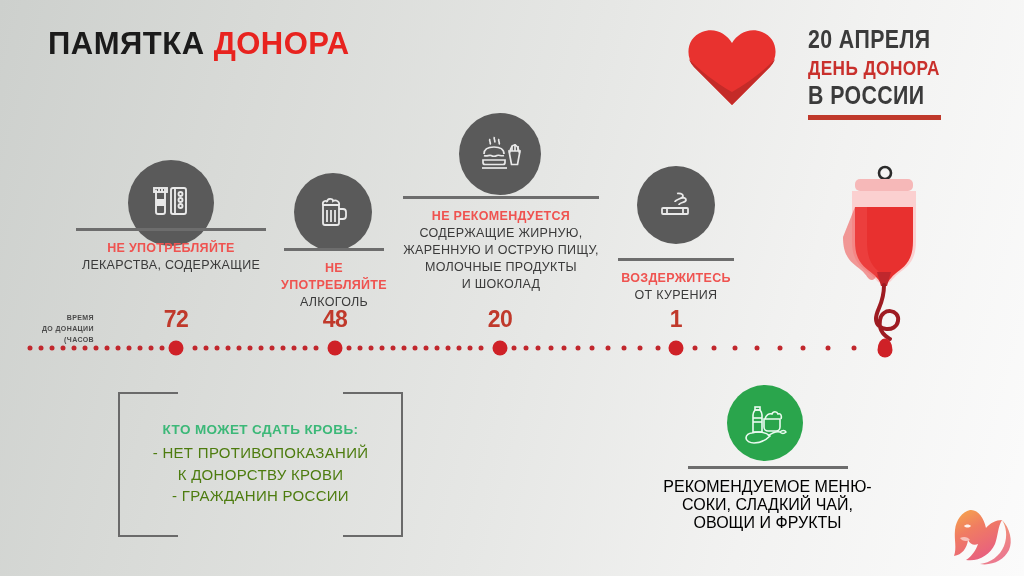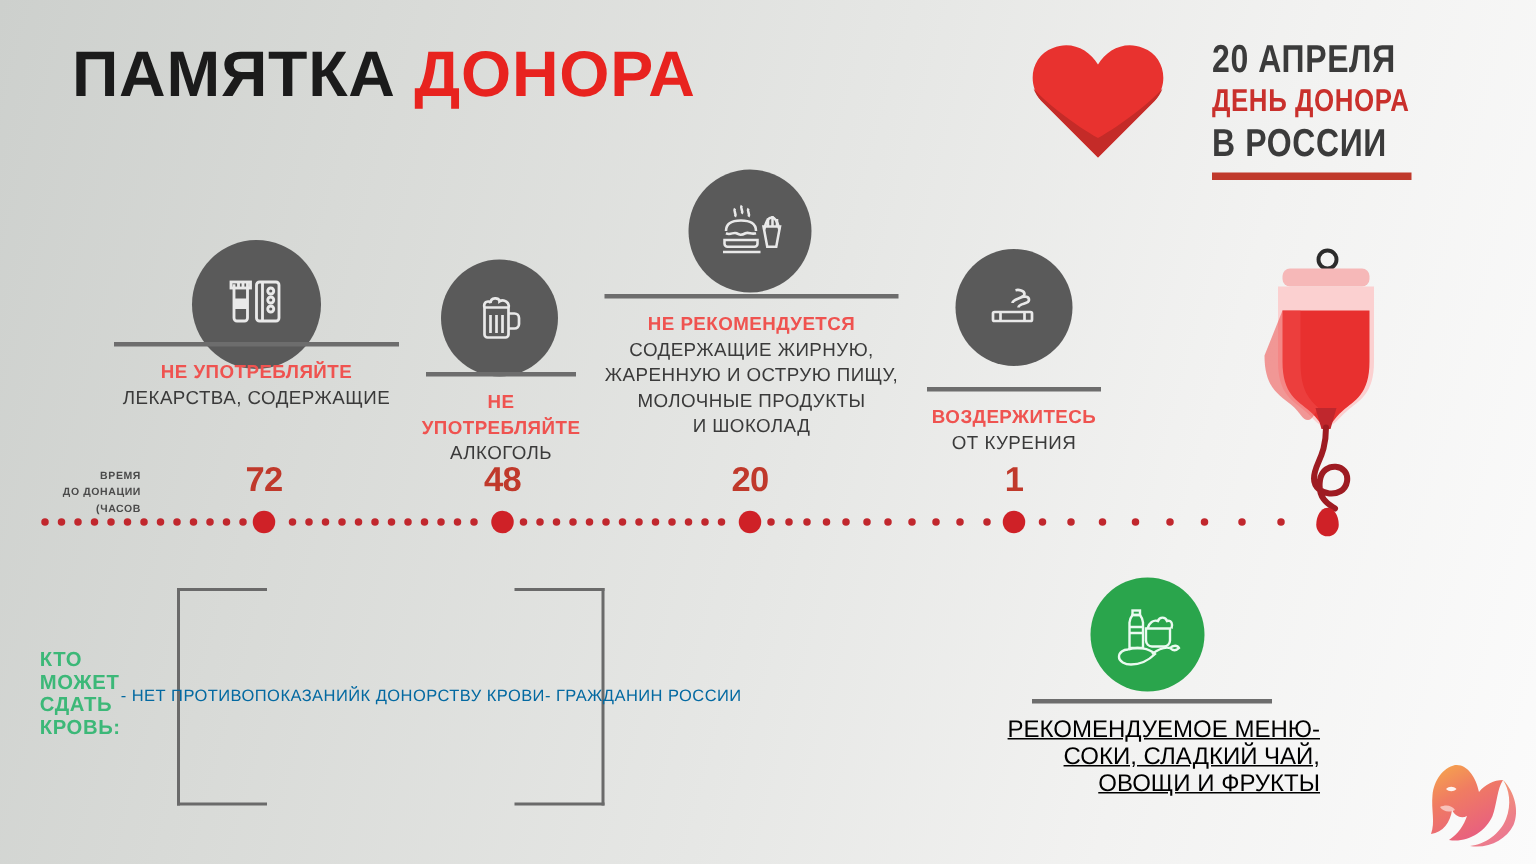--- a/index.html
+++ b/index.html
@@ -5,21 +5,21 @@
   * { margin:0; padding:0; box-sizing:border-box; }
   html,body { width:1024px; height:576px; }
   body {
     font-family:"Liberation Sans", sans-serif;
     background: linear-gradient(105deg, #cdd0cd 0%, #d8dad7 22%, #e6e7e5 52%, #f2f2f1 75%, #fbfbfb 100%);
     position:relative; overflow:hidden;
   }
   .stage { position:absolute; inset:0; }
 
   
-  .title { position:absolute; left:48px; top:26px; font-size:43px; font-weight:bold; letter-spacing:.5px; white-space:nowrap; }
+  .title { position:absolute; left:48px; top:26px; font-size:31px; font-weight:bold; letter-spacing:.5px; white-space:nowrap; }
   .title .black { color:#1b1b1b; }
   .title .red { color:#e8231f; }
 
   .heart-wrap { position:absolute; left:686px; top:25px; width:92px; height:82px; }
   .date-block { position:absolute; left:808px; top:26px; width:150px; text-align:left; }
   .date-line { font-weight:bold; line-height:1.0; letter-spacing:.5px; }
   .d1 { font-size:26px; color:#3b3b3b; transform:scaleX(.82); transform-origin:left center; white-space:nowrap;}
   .d2 { font-size:21px; color:#c9302c; margin-top:5px; transform:scaleX(.82); transform-origin:left center; white-space:nowrap;}
   .d3 { font-size:26px; color:#3b3b3b; margin-top:4px; transform:scaleX(.82); transform-origin:left center; white-space:nowrap;}
   .date-rule { width:133px; height:5px; background:#c0392b; margin-top:7px; }
@@ -43,26 +43,26 @@
   .tl-num { position:absolute; color:#c0392b; font-weight:bold; font-size:23px; transform:translateX(-50%); letter-spacing:-.5px; }
   .tl-drop { position:absolute; width:15px; height:19px; background:#cf2127; border-radius:50% 50% 50% 50%/60% 60% 40% 40%;
              transform:translate(-50%,-50%); }
 
   
   .bag { position:absolute; left:824px; top:163px; width:120px; height:185px; }
 
   
   .infobox { position:absolute; left:118px; top:392px; width:285px; height:145px; }
   .infobox .fr { position:absolute; background:#6a6a6a; }
-  .infobox .inner { position:absolute; inset:0; display:flex; justify-content:center; align-items:center; }
+  .infobox .inner { position:absolute; inset:0; display:flex; flex-direction:column; justify-content:center; align-items:center; }
   .infobox .head { color:#3cb878; font-size:13.5px; font-weight:bold; letter-spacing:.4px; margin-bottom:5px; }
-  .infobox .li { color:#0369a1; font-size:11px; letter-spacing:.3px; line-height:1.45; white-space:nowrap; }
-
-  
-  .menucap { position:absolute; left:655px; top:466px; width:225px; text-align:right;text-decoration:underline; }
+  .infobox .li { color:#4d7c0f; font-size:15px; letter-spacing:.3px; line-height:1.45; white-space:nowrap; }
+
+  
+  .menucap { position:absolute; left:655px; top:466px; width:225px; text-align:center; }
 
   
   .logo { position:absolute; right:8px; bottom:4px; width:76px; height:74px; }
 </style>
 </head>
 <body>
 
 <div class="stage">
 
   <div class="title">

